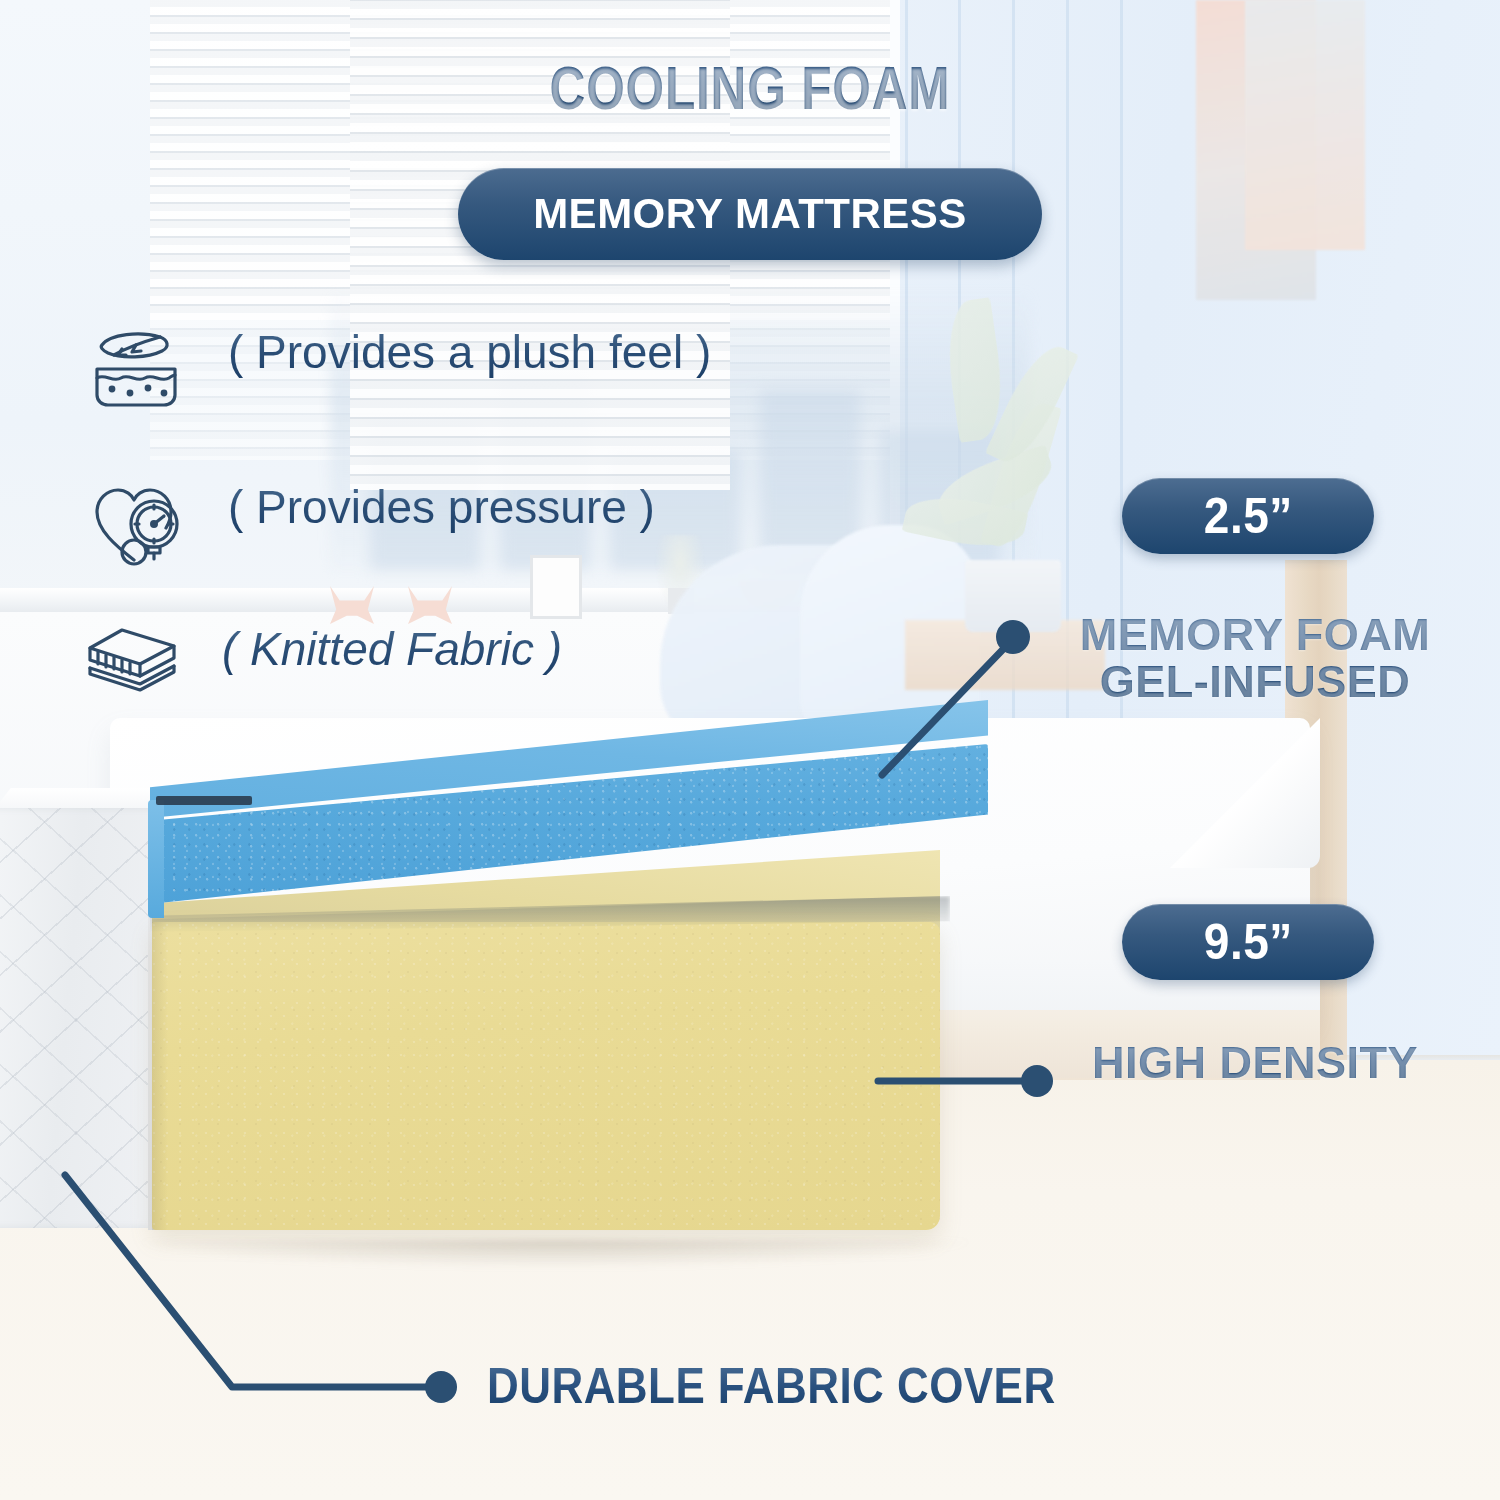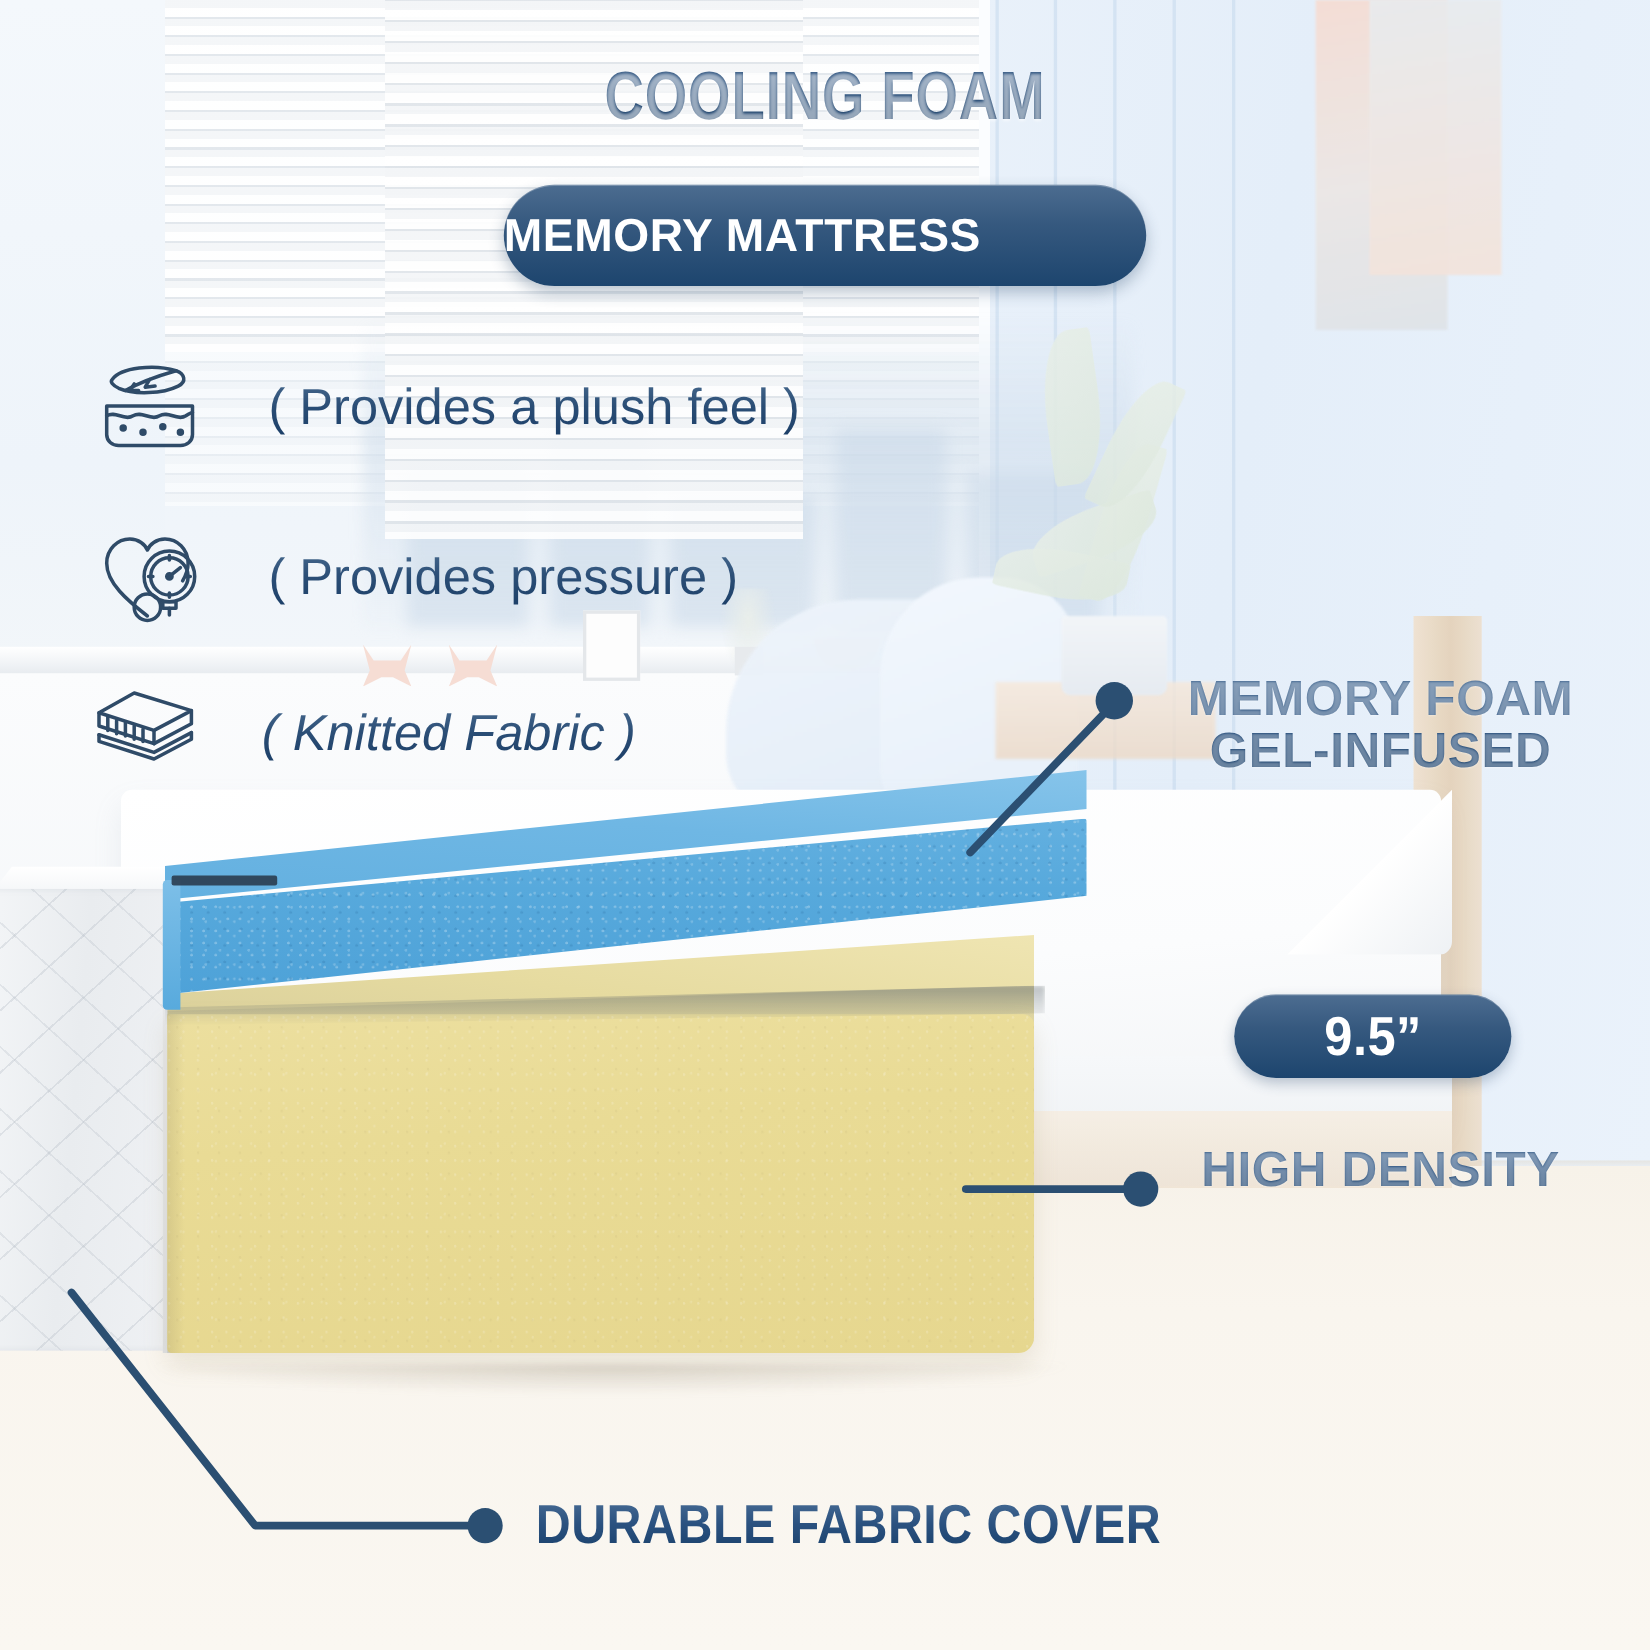--- a/index.html
+++ b/index.html
@@ -259,28 +259,28 @@
     transform:scaleX(.80);
     background:linear-gradient(180deg,#4a6b92 0%,#234a77 42%,#12365e 100%);
     -webkit-background-clip:text;background-clip:text;color:transparent;
     text-shadow:0 2px 3px rgba(255,255,255,.55);
   }
   .pill-main{
     position:absolute;left:458px;top:168px;width:584px;height:92px;
     border-radius:46px;
     background:linear-gradient(180deg,#4c6c90 0%,#36597f 38%,#1d456e 100%);
     box-shadow:0 6px 14px rgba(40,70,105,.32),inset 0 1px 0 rgba(255,255,255,.25);
-    display:flex;align-items:center;
+    display:flex;align-items:center;justify-content:center;
   }
   .pill-main span{
     color:#fff;font-size:42px;font-weight:700;letter-spacing:.5px;
   }
 
   
-  .feature{position:absolute;display:flex;align-items:center;gap:60px;}
+  .feature{position:absolute;display:flex;align-items:flex-start;gap:44px;}
   .feature .ico{width:96px;height:88px;flex:0 0 auto;}
   .feature .ftxt{
     font-size:46px;font-weight:400;letter-spacing:0;
     color:#2c4a6b;
     background:linear-gradient(180deg,#4b6d91 0%,#2b4e76 50%,#1c3f68 100%);
     -webkit-background-clip:text;background-clip:text;color:transparent;
     white-space:nowrap;
   }
   #feature-0{left:88px;top:325px;}
   #feature-1{left:88px;top:480px;}
@@ -462,20 +462,23 @@
         <path d="M8 26 L8 38 L58 54 L58 42"></path>
         <path d="M92 24 L92 36 L58 54"></path>
         <path d="M16 30 L16 42 M24 33 L24 45 M32 35 L32 47 M40 38 L40 50 M48 41 L48 52"></path>
         <path d="M8 46 L58 62 L92 44"></path>
         <path d="M8 46 L8 52 L58 68 L92 50 L92 44"></path>
       </svg>
     </span>
     <span class="ftxt">( Knitted Fabric )</span>
   </div>
 
+  <div class="badge" id="badge-gel">
+    <span>2.5”</span>
+  </div>
   <div class="callout-label" id="label-gel">
     <div>MEMORY FOAM</div>
     <div>GEL-INFUSED</div>
   </div>
 
   <div class="badge" id="badge-base">
     <span>9.5”</span>
   </div>
   <div class="callout-label" id="label-base">
     <div>HIGH DENSITY</div>

